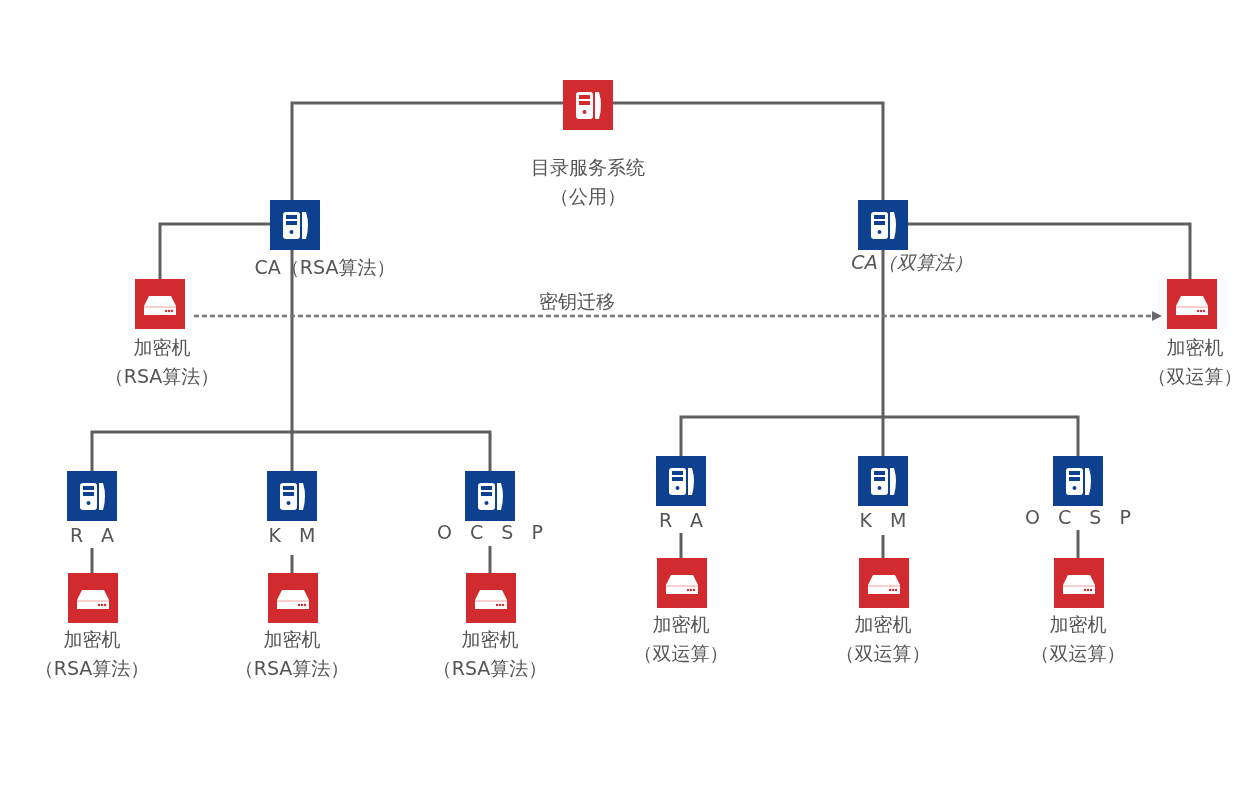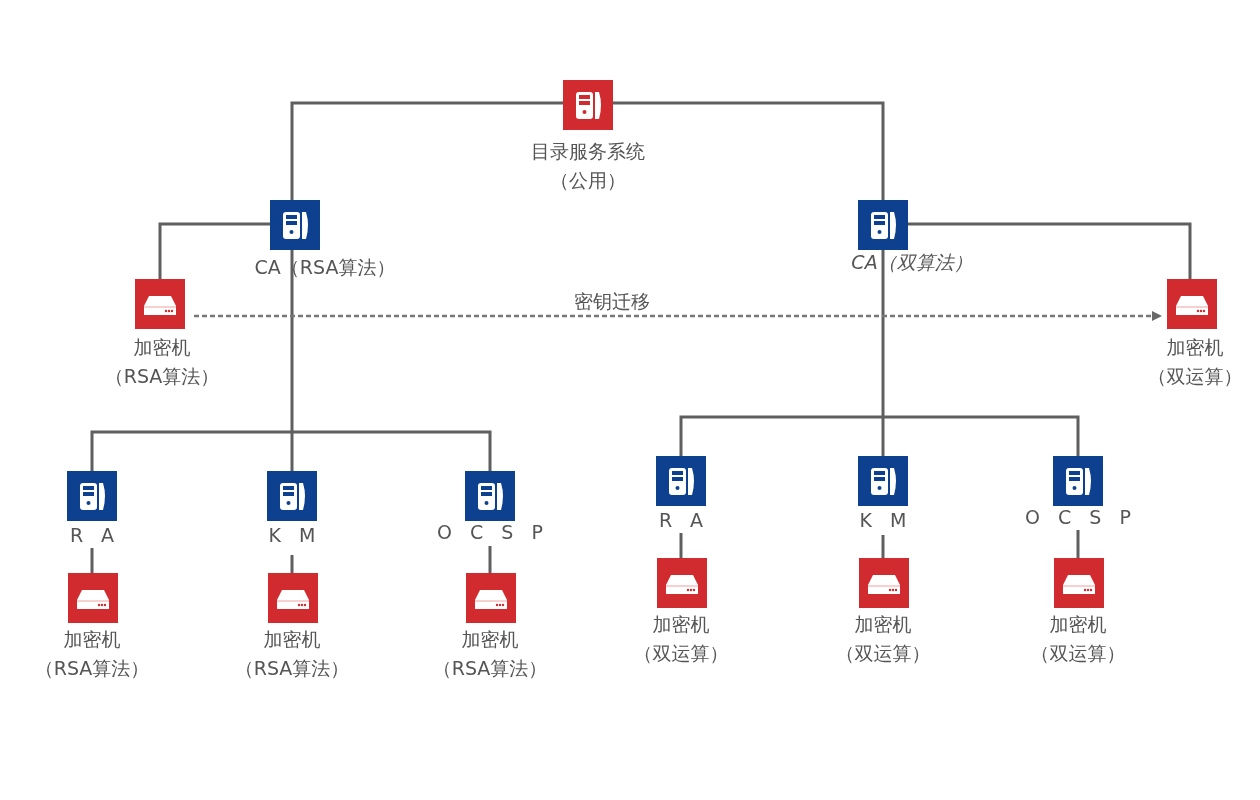--- a/index.html
+++ b/index.html
@@ -39,34 +39,34 @@
     <line x1="292" y1="555" x2="292" y2="573"></line>
     <line x1="490" y1="546" x2="490" y2="573"></line>
     <line x1="681" y1="533" x2="681" y2="558"></line>
     <line x1="883" y1="535" x2="883" y2="558"></line>
     <line x1="1078" y1="530" x2="1078" y2="558"></line>
   </g>
 
   <line x1="194" y1="316" x2="1160" y2="316" stroke="#777777" stroke-width="2.5" stroke-dasharray="5,3" marker-end="url(#arrowhead)"></line>
 </svg>
 
-<div class="label" style="left:612px; top:287px;">密钥迁移</div>
+<div class="label" style="left:577px; top:287px;">密钥迁移</div>
 
 <div id="nodes">
     <div class="node" style="left: 563px; top: 80px;">
       <svg viewBox="0 0 50 50">
         <rect width="50" height="50" fill="#D22B2F"></rect>
     <rect x="13" y="12" width="17" height="27" rx="3" fill="#fff"></rect>
     <rect x="16" y="15" width="11" height="4" fill="#D22B2F"></rect>
     <rect x="16" y="21" width="11" height="4" fill="#D22B2F"></rect>
     <circle cx="21.5" cy="32" r="2" fill="#D22B2F"></circle>
     <path d="M32,12 L36,12 Q40,25 36,39 L32,39 Z" fill="#fff"></path>
       </svg>
     </div>
-    <div class="label" style="left: 588px; top: 137px; background: transparent;">
+    <div class="label" style="left: 588px; top: 153px; background: transparent;">
       <span class="l2">目录服务系统</span>
       <span class="l2">（公用）</span>
     </div>
     <div class="node" style="left: 270px; top: 200px;">
       <svg viewBox="0 0 50 50">
         <rect width="50" height="50" fill="#0D4190"></rect>
     <rect x="13" y="12" width="17" height="27" rx="3" fill="#fff"></rect>
     <rect x="16" y="15" width="11" height="4" fill="#0D4190"></rect>
     <rect x="16" y="21" width="11" height="4" fill="#0D4190"></rect>
     <circle cx="21.5" cy="32" r="2" fill="#0D4190"></circle>

